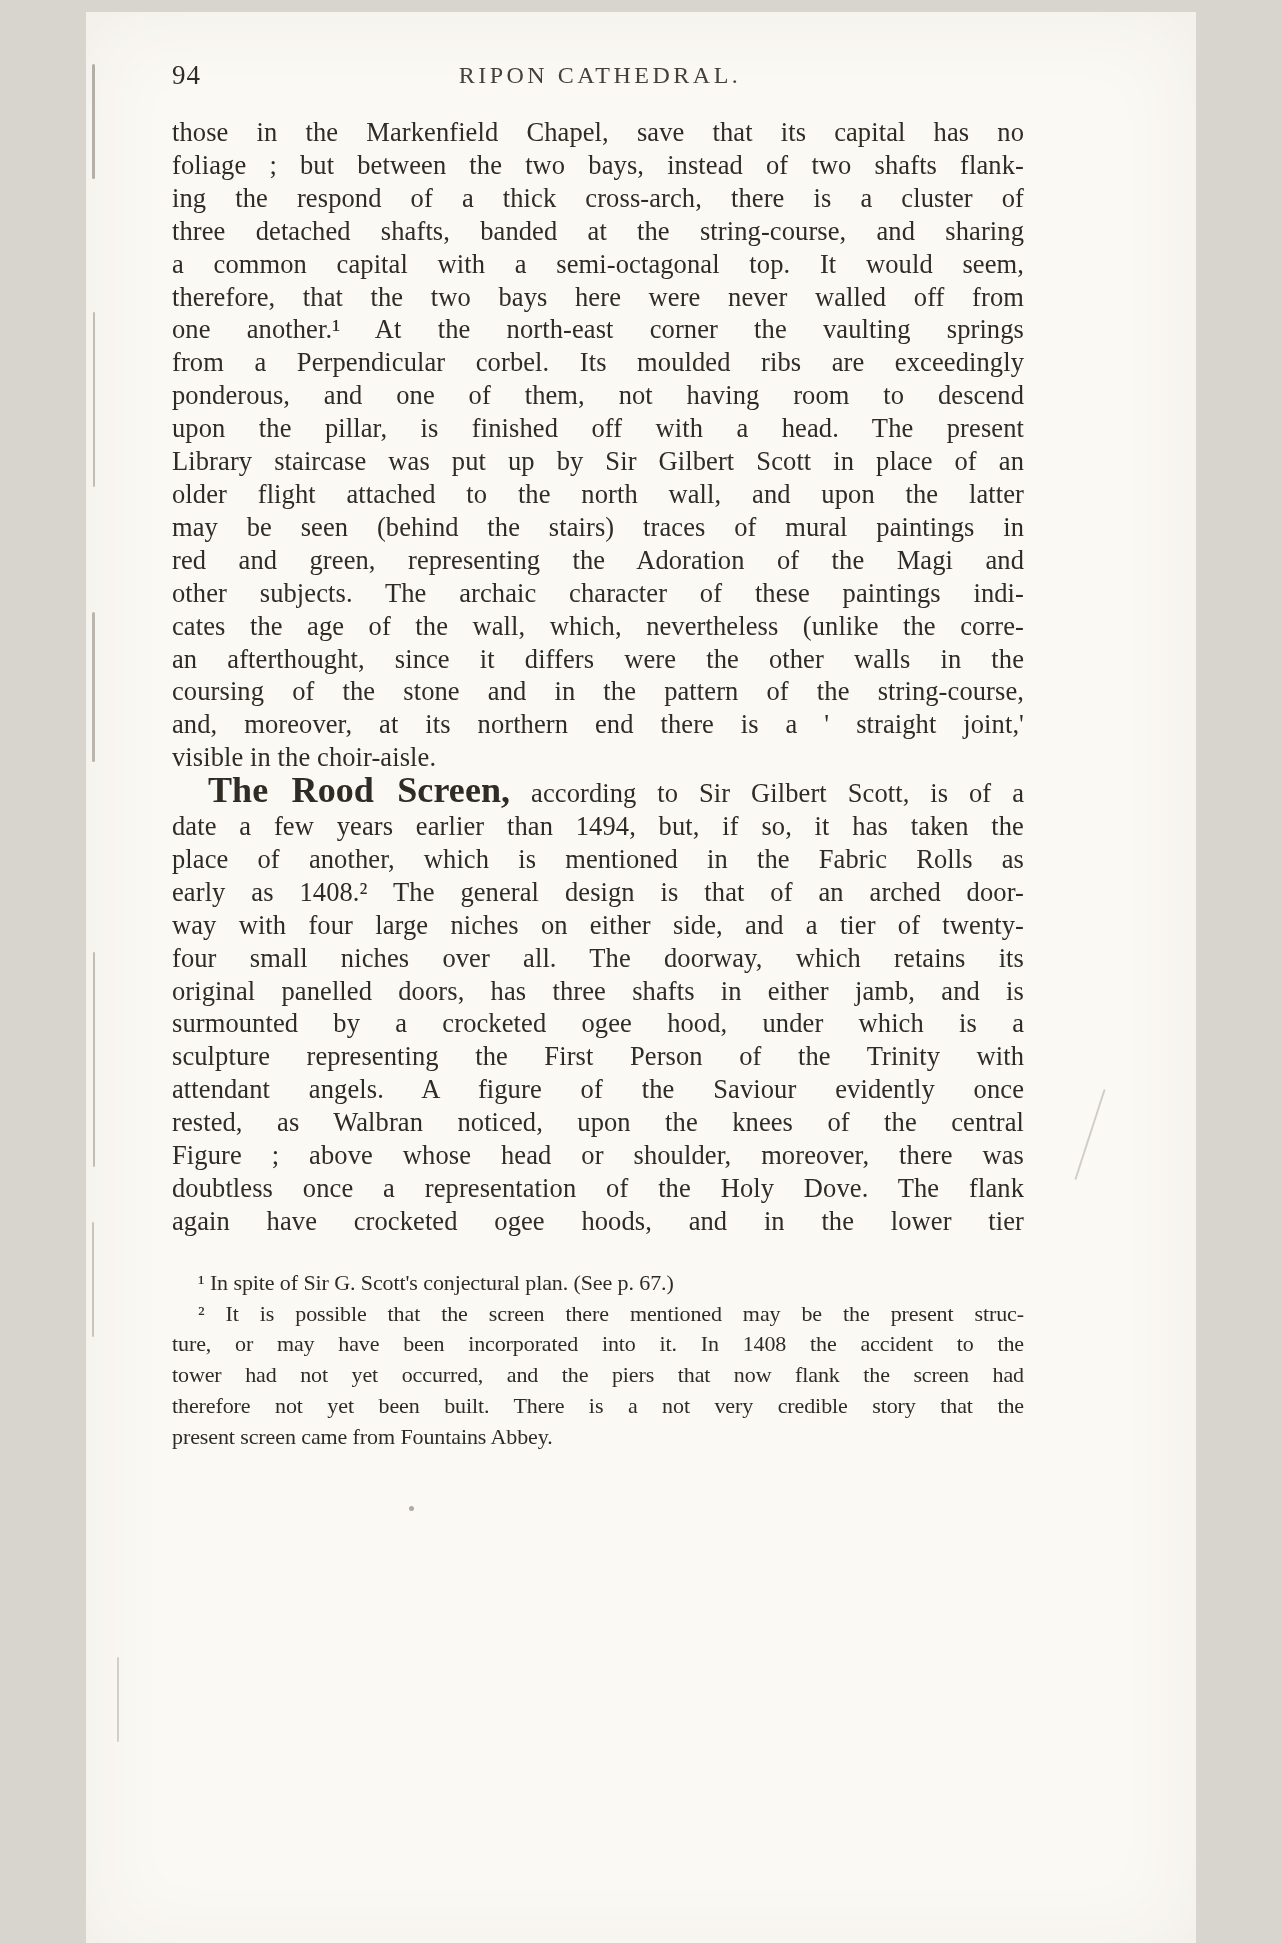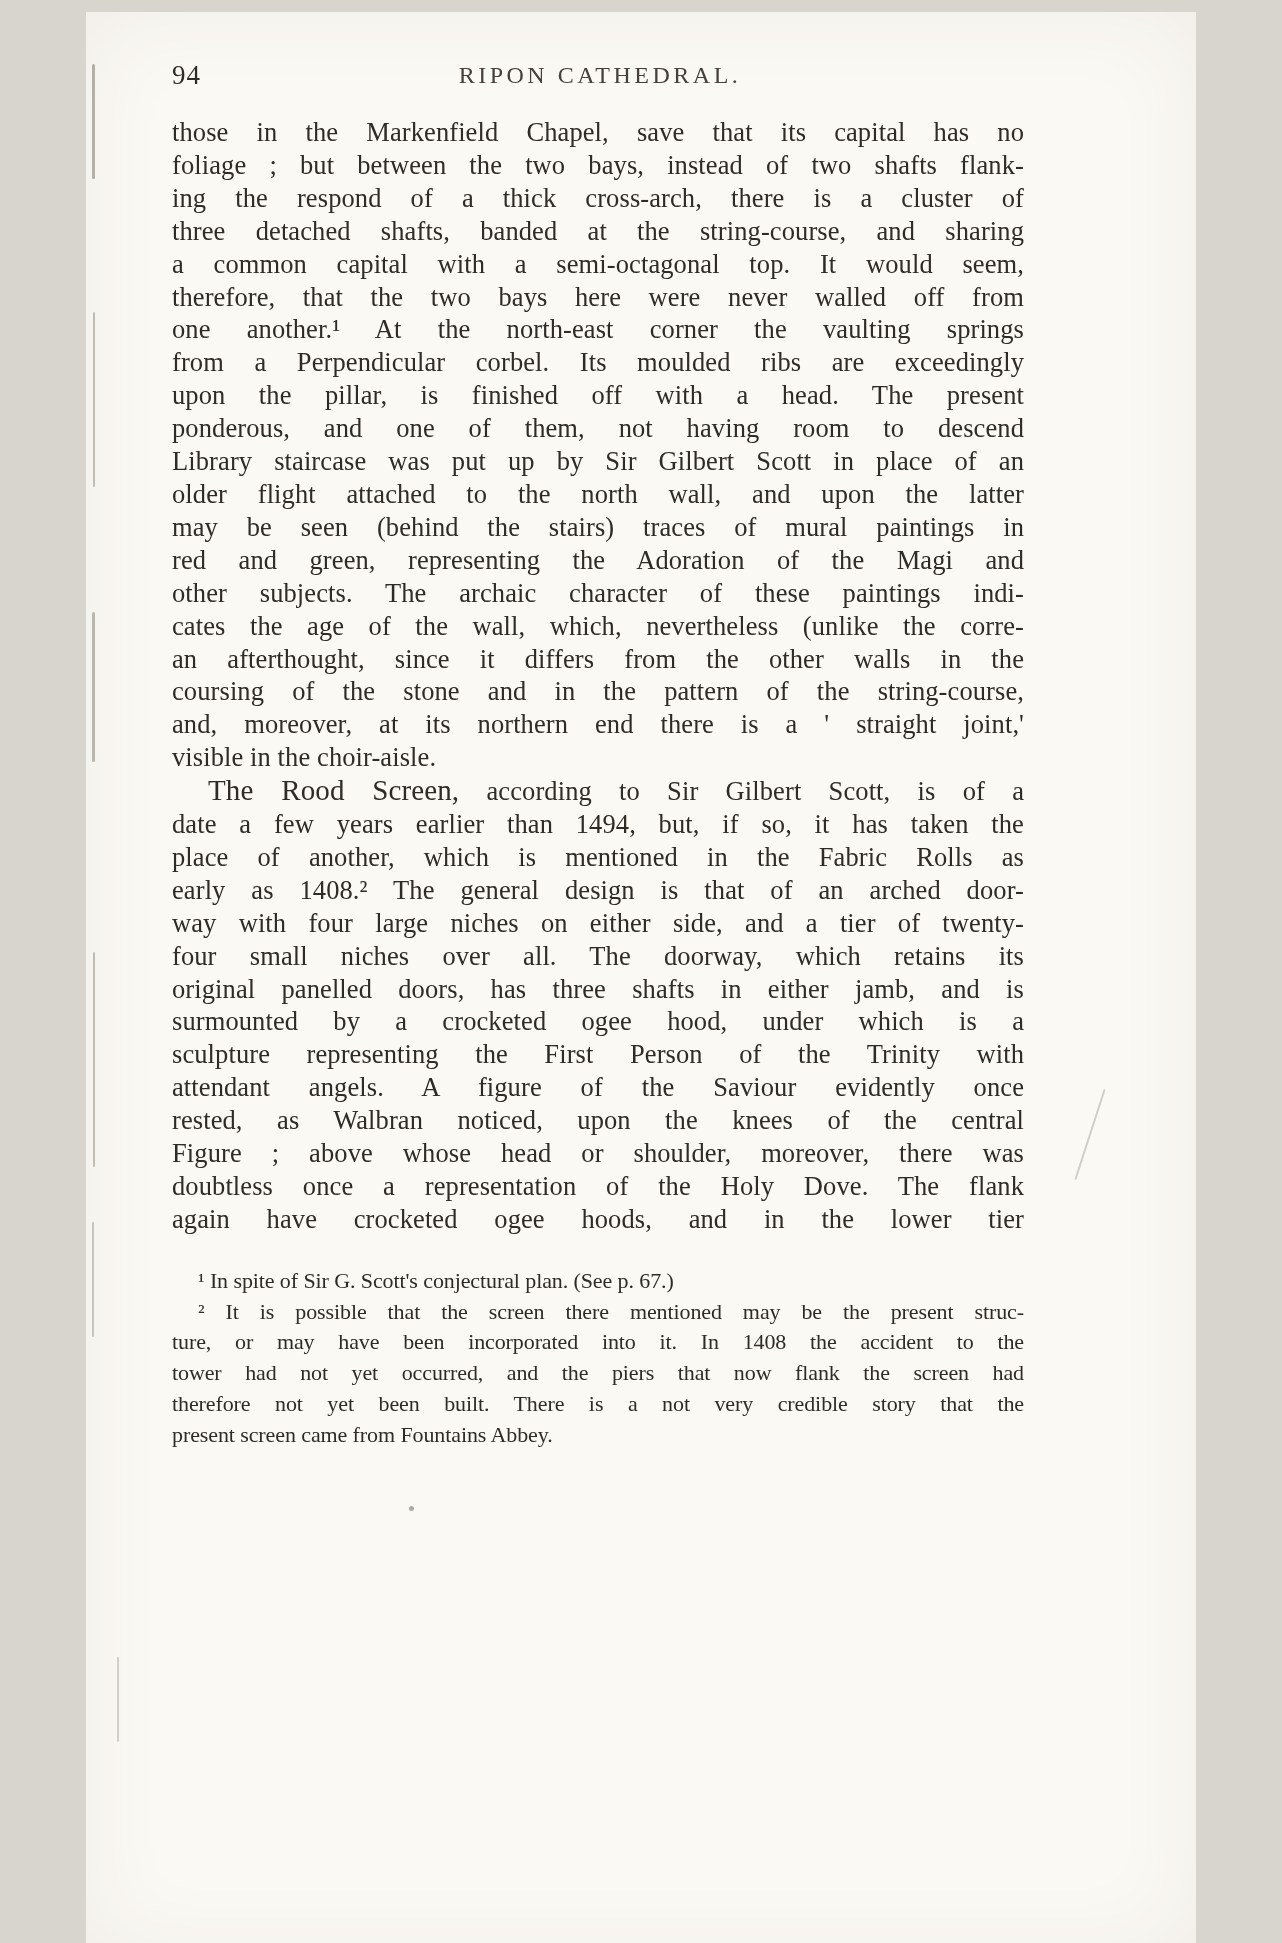--- a/index.html
+++ b/index.html
@@ -52,22 +52,22 @@
     font-size: 26.5px;
     line-height: 32.9px;
     text-align: justify;
     text-align-last: justify;
     letter-spacing: 0.1px;
   }
   .text-line.ragged { text-align-last: left; }
   .indent { padding-left: 36px; }
 
   .lead {
-    font-weight: normal;
-    font-size: 29px;
+    font-weight: bold;
+    font-size: 36px;
   }
 
   .footnotes { margin-top: 30px; }
   .footnotes .text-line {
     font-size: 22px;
     line-height: 30.8px;
     letter-spacing: -0.1px;
   }
   .fn-indent { padding-left: 26px; }
 
@@ -109,29 +109,29 @@
 
     <div class="para">
         <div class="text-line">those in the Markenfield Chapel, save that its capital has no</div>
         <div class="text-line">foliage ; but between the two bays, instead of two shafts flank-</div>
         <div class="text-line">ing the respond of a thick cross-arch, there is a cluster of</div>
         <div class="text-line">three detached shafts, banded at the string-course, and sharing</div>
         <div class="text-line">a common capital with a semi-octagonal top. It would seem,</div>
         <div class="text-line">therefore, that the two bays here were never walled off from</div>
         <div class="text-line">one another.¹ At the north-east corner the vaulting springs</div>
         <div class="text-line">from a Perpendicular corbel. Its moulded ribs are exceedingly</div>
+        <div class="text-line">ponderous, and one of them, not having room to descend</div>
         <div class="text-line">upon the pillar, is finished off with a head. The present</div>
-        <div class="text-line">ponderous, and one of them, not having room to descend</div>
         <div class="text-line">Library staircase was put up by Sir Gilbert Scott in place of an</div>
         <div class="text-line">older flight attached to the north wall, and upon the latter</div>
         <div class="text-line">may be seen (behind the stairs) traces of mural paintings in</div>
         <div class="text-line">red and green, representing the Adoration of the Magi and</div>
         <div class="text-line">other subjects. The archaic character of these paintings indi-</div>
         <div class="text-line">cates the age of the wall, which, nevertheless (unlike the corre-</div>
-        <div class="text-line">an afterthought, since it differs from the other walls in the</div>
+        <div class="text-line">an afterthought, since it differs were the other walls in the</div>
         <div class="text-line">coursing of the stone and in the pattern of the string-course,</div>
         <div class="text-line">and, moreover, at its northern end there is a ' straight joint,'</div>
         <div class="text-line ragged">visible in the choir-aisle.</div>
       </div>
 
     <div class="para">
       <div class="text-line indent">
         <span class="lead">The Rood Screen,</span><span> according to Sir Gilbert Scott, is of a</span>
       </div>
       <div>

